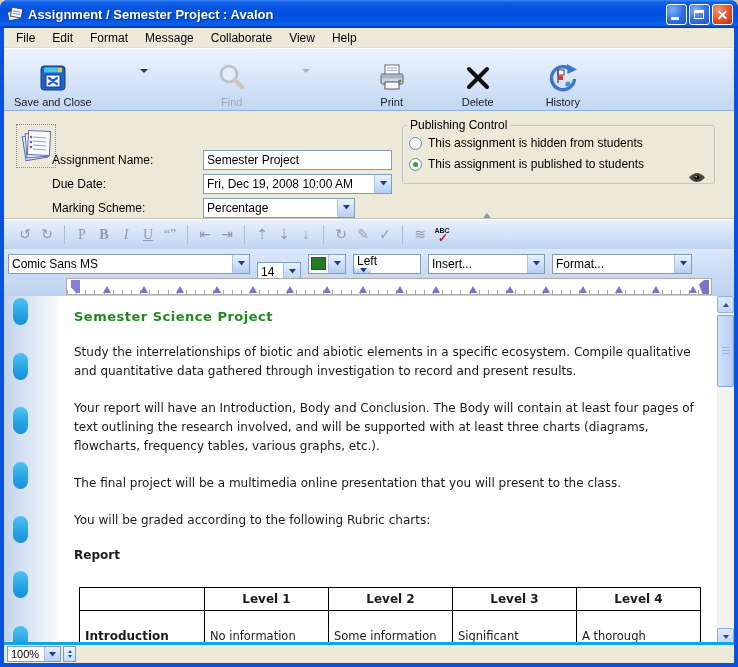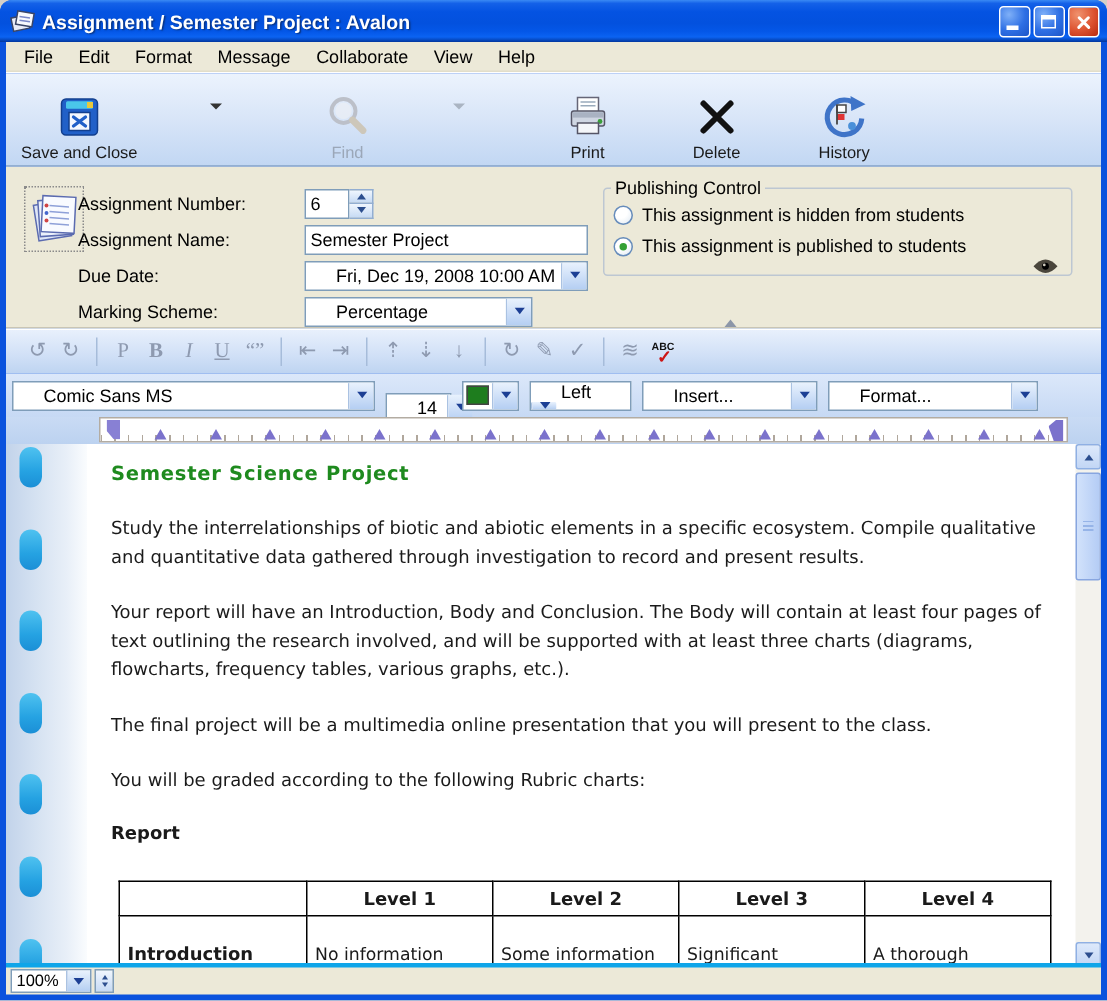--- a/index.html
+++ b/index.html
@@ -38,21 +38,21 @@
   .tb-drop.disabled .drop-arrow{border-top-color:#aab4c2;}
   
   .form-area{position:absolute;top:111px;left:4px;right:4px;height:107px;background:#ece9d8;border-bottom:1px solid #c9c5b4;}
   .assign-icon{position:absolute;left:12px;top:13px;width:40px;height:44px;border:1px dotted #8a8a8a;box-sizing:border-box;
     display:flex;align-items:center;justify-content:center;}
   .form-row{position:absolute;left:48px;height:21px;display:flex;align-items:center;font-size:12px;color:#000;}
   .form-label{width:151px;}
   .xp-text{border:1px solid #7f9db9;background:#fff;height:20px;box-sizing:border-box;font-size:12px;
     padding:2px 3px;font-family:"Liberation Sans",sans-serif;display:flex;align-items:center;overflow:hidden;white-space:nowrap;}
   .combo{display:flex;border:1px solid #7f9db9;background:#fff;height:20px;box-sizing:border-box;}
-  .combo-val{flex:1;font-size:12px;padding:2px 20px;overflow:hidden;white-space:nowrap;display:flex;align-items:center;}
+  .combo-val{flex:1;font-size:12px;padding:2px 3px;overflow:hidden;white-space:nowrap;display:flex;align-items:center;}
   .combo-btn{width:16px;flex:0 0 auto;border-left:1px solid #aac2e2;border-radius:1px;
     background:linear-gradient(180deg,#e9f2fd 0%,#cfe0f8 50%,#b4cef2 100%);
     display:flex;align-items:center;justify-content:center;}
   .spin{width:16px;height:20px;box-sizing:border-box;display:flex;flex-direction:column;}
   .spin-btn{flex:1;border:1px solid #92aed2;border-left:0;background:linear-gradient(180deg,#f0f6fe,#c6daf4);
     display:flex;align-items:center;justify-content:center;}
   .spin-btn + .spin-btn{border-top:0;}
   .tri-up{width:0;height:0;border-left:3px solid transparent;border-right:3px solid transparent;border-bottom:4px solid #2c4e8e;}
   .tri-dn{width:0;height:0;border-left:3px solid transparent;border-right:3px solid transparent;border-top:4px solid #2c4e8e;}
   .publishing{position:absolute;left:398px;top:7px;width:313px;height:66px;box-sizing:border-box;
@@ -246,32 +246,20 @@
         <line x1="14" y1="10" x2="27" y2="11" stroke="#8ea0d8"></line>
           <line x1="14" y1="14" x2="27" y2="15" stroke="#8ea0d8"></line>
         <line x1="14" y1="18" x2="27" y2="19" stroke="#8ea0d8"></line>
           <line x1="14" y1="22" x2="27" y2="23" stroke="#8ea0d8"></line>
         <circle cx="12" cy="10" r="1.3" fill="#d04444"></circle>
           <circle cx="12" cy="15" r="1.3" fill="#4466cc"></circle>
           <circle cx="12" cy="20" r="1.3" fill="#d04444"></circle>
       </svg>
     </span>
 
-    <div class="form-row" style="top:14px;">
-      <span class="form-label">Assignment Number:</span>
-      <span class="xp-text" style="width:30px;">6</span>
-      <span class="spin">
-        <span class="spin-btn">
-            <i class="tri-up"></i>
-          </span>
-        <span class="spin-btn">
-            <i class="tri-dn"></i>
-          </span>
-      </span>
-    </div>
 
     <div class="form-row" style="top:38px;">
       <span class="form-label">Assignment Name:</span>
       <span class="xp-text" style="width:189px;">Semester Project</span>
     </div>
 
     <div class="form-row" style="top:62px;">
       <span class="form-label">Due Date:</span>
       <span class="combo" style="width:189px;">
         <span class="combo-val">Fri, Dec 19, 2008 10:00 AM</span>

